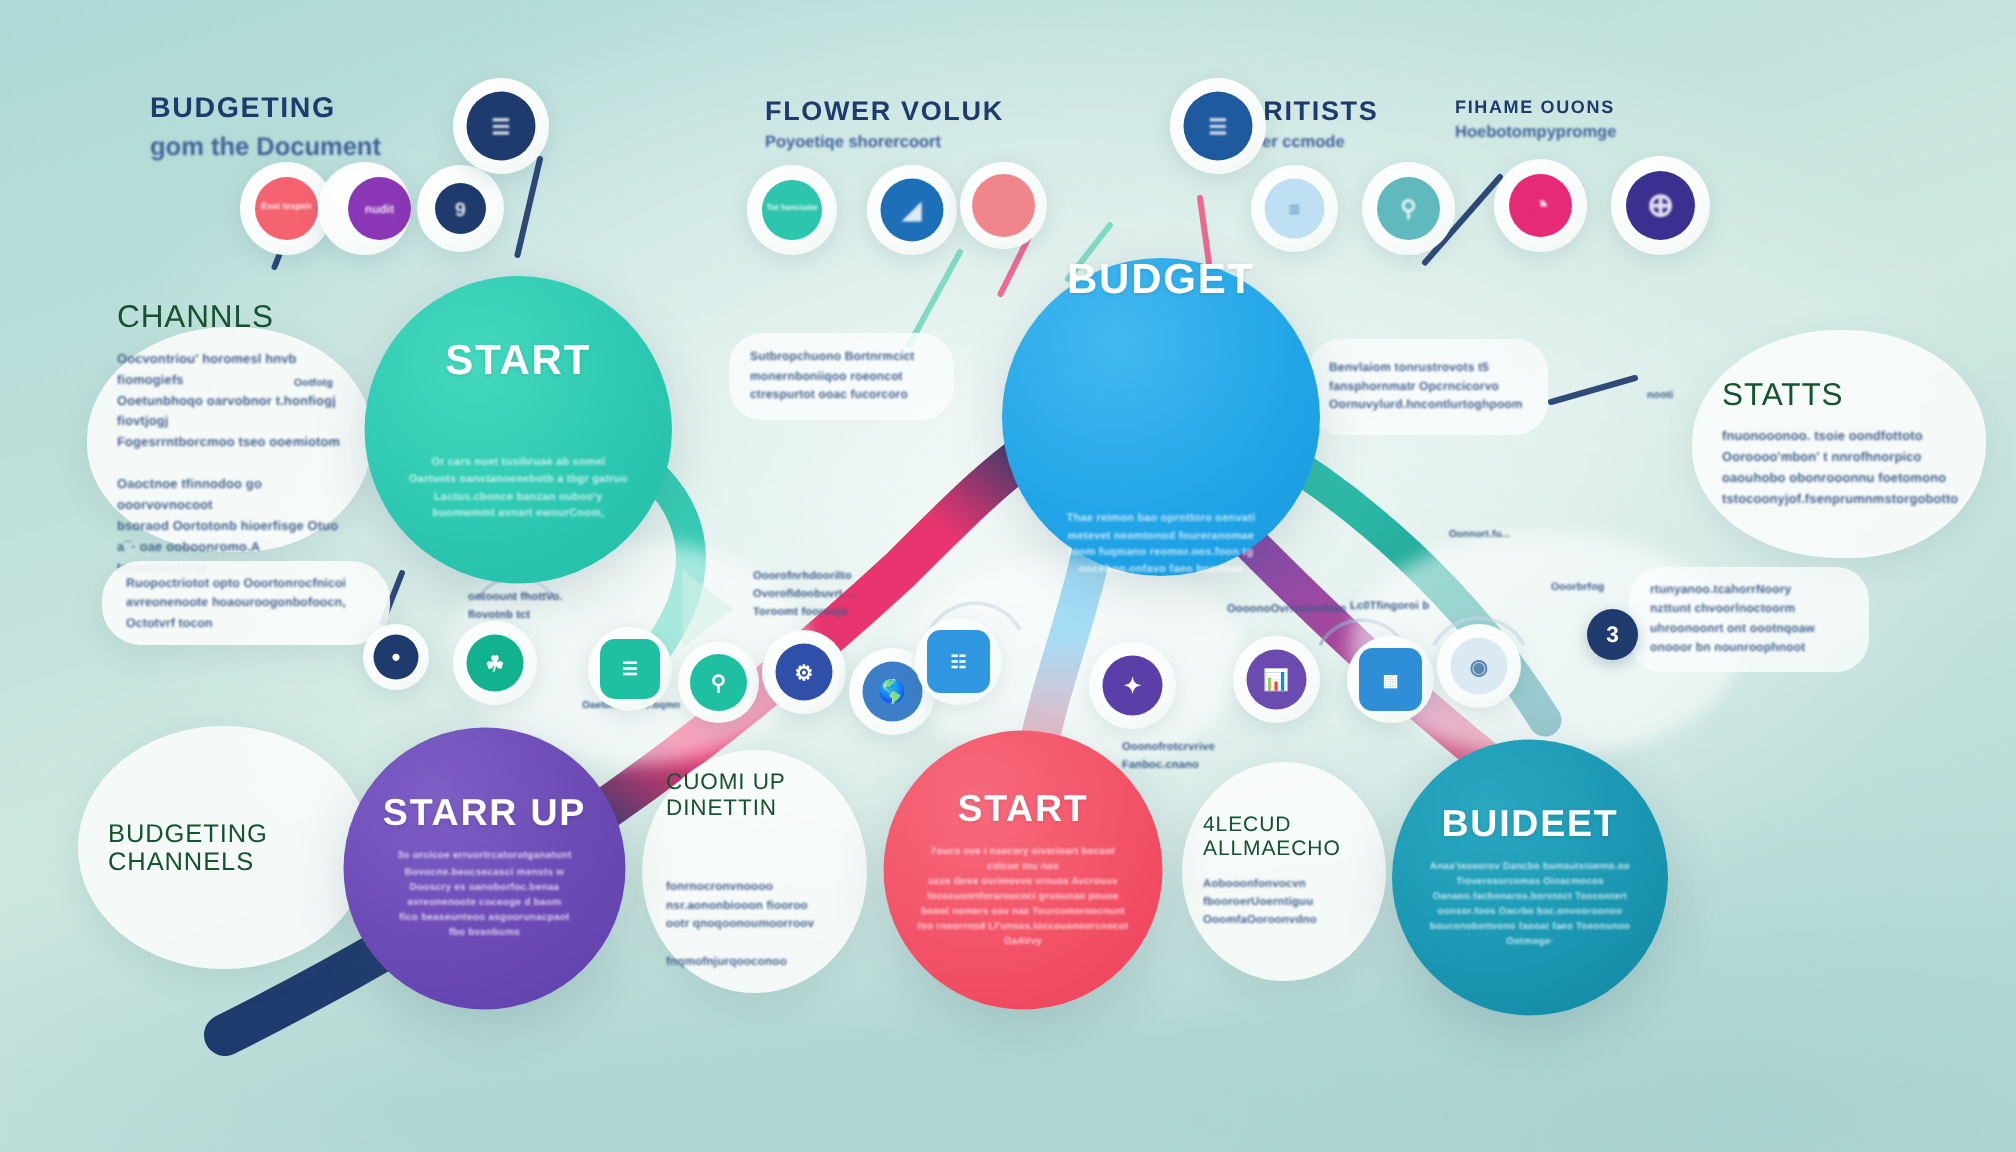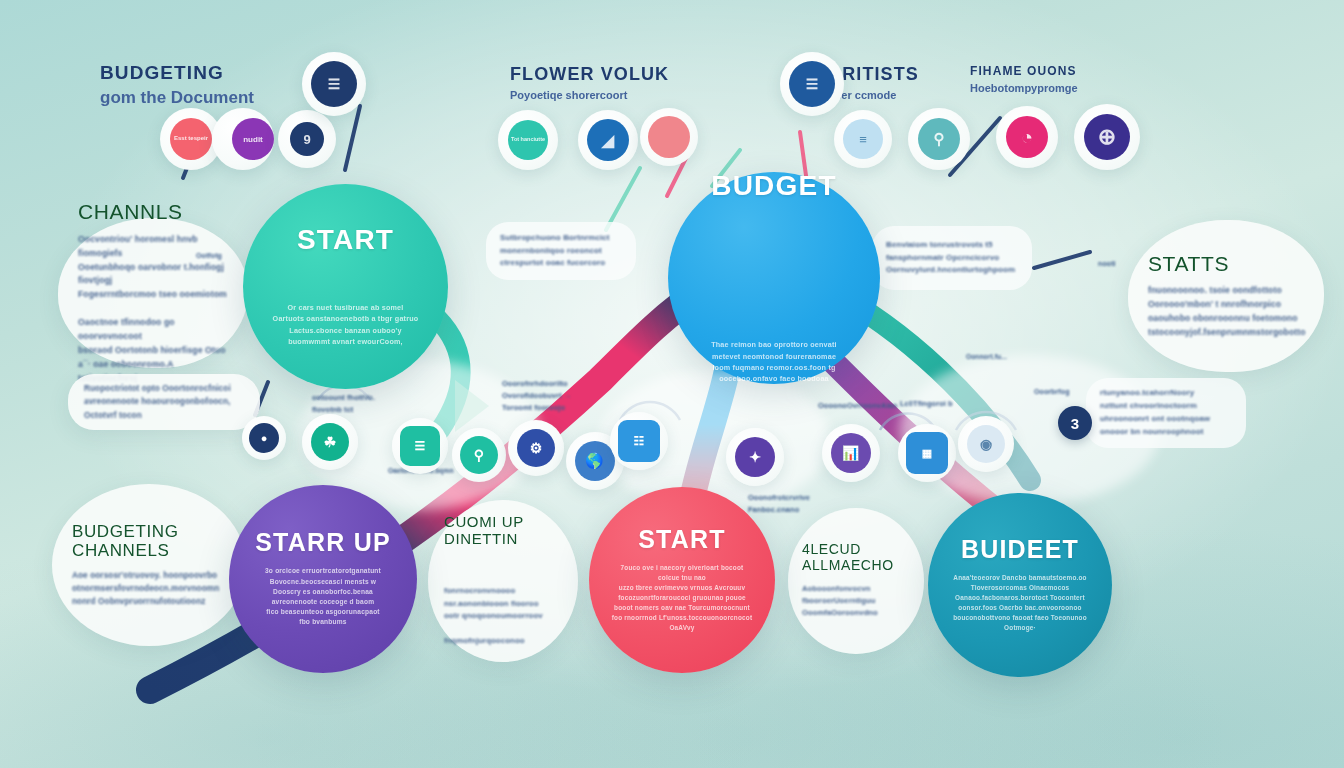--- a/index.html
+++ b/index.html
@@ -303,23 +303,20 @@
     <div class="ct" style="font-size:21px;">STATTS</div>
     <div class="cb" style="white-space:pre-line;font-size:8.6px;">fnuonooonoo. tsoie oondfottoto
 Ooroooo'mbon' t nnrofhnorpico
 oaouhobo obonrooonnu foetomono
 tstocoonyjof.fsenprumnmstorgobotto</div>
   </div>
 
   <div class="card" style="left:52px;top:484px;width:194px;height:162px;border-radius:50%;">
     <div class="ct" style="font-size:17px;white-space:pre-line;">BUDGETING
 CHANNELS</div>
-    <div class="cb" style="white-space:pre-line;font-size:8.2px;">Aoe oorsosr'otruovoy. hoonpoovrbo
-otnormsersfovrnodeocn.morvnoomn
-nonrd  Oobnvpruorrnufotoutioonz</div>
   </div>
 
   <div class="card" style="left:428px;top:500px;width:150px;height:162px;border-radius:50%;padding:14px 16px;justify-content:space-between;">
     <div class="ct" style="font-size:15px;white-space:pre-line;">CUOMI UP
 DINETTIN</div>
     <div class="cb" style="white-space:pre-line;font-size:7.8px;">fonrnocronvnoooo
 nsr.aononbiooon  fiooroo
 ootr qnoqoonoumoorroov
 
 fnqmofnjurqooconoo</div>

